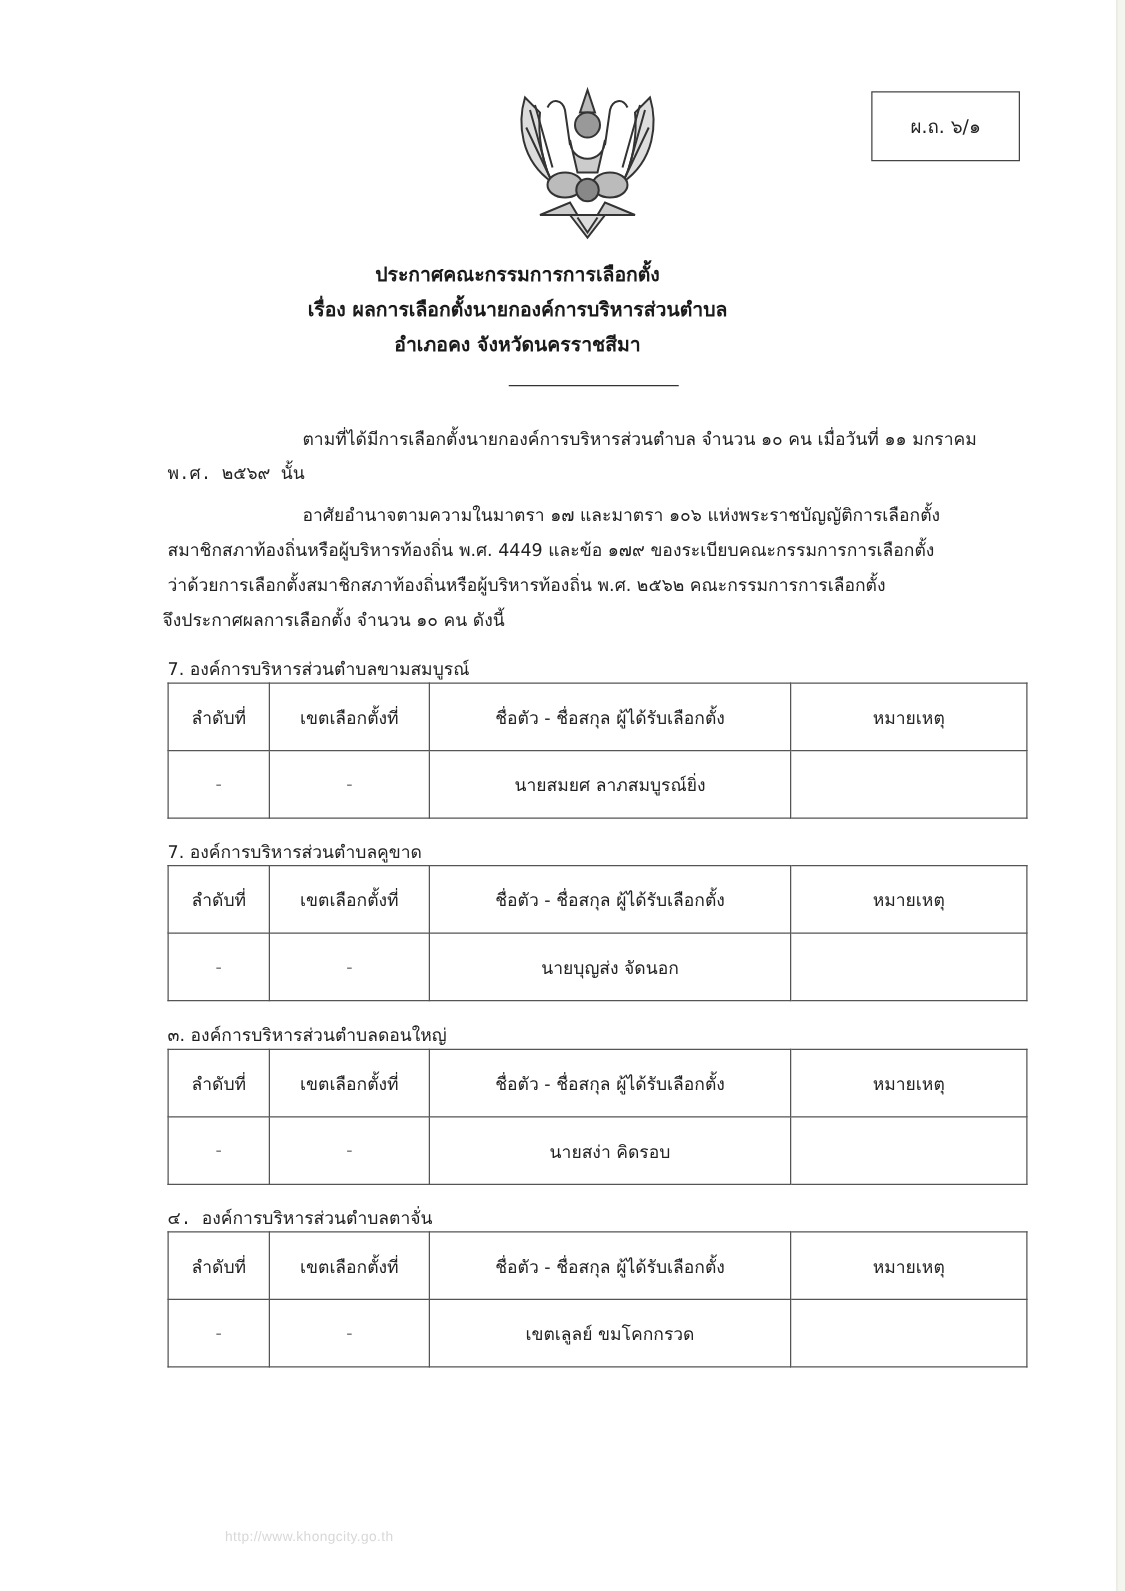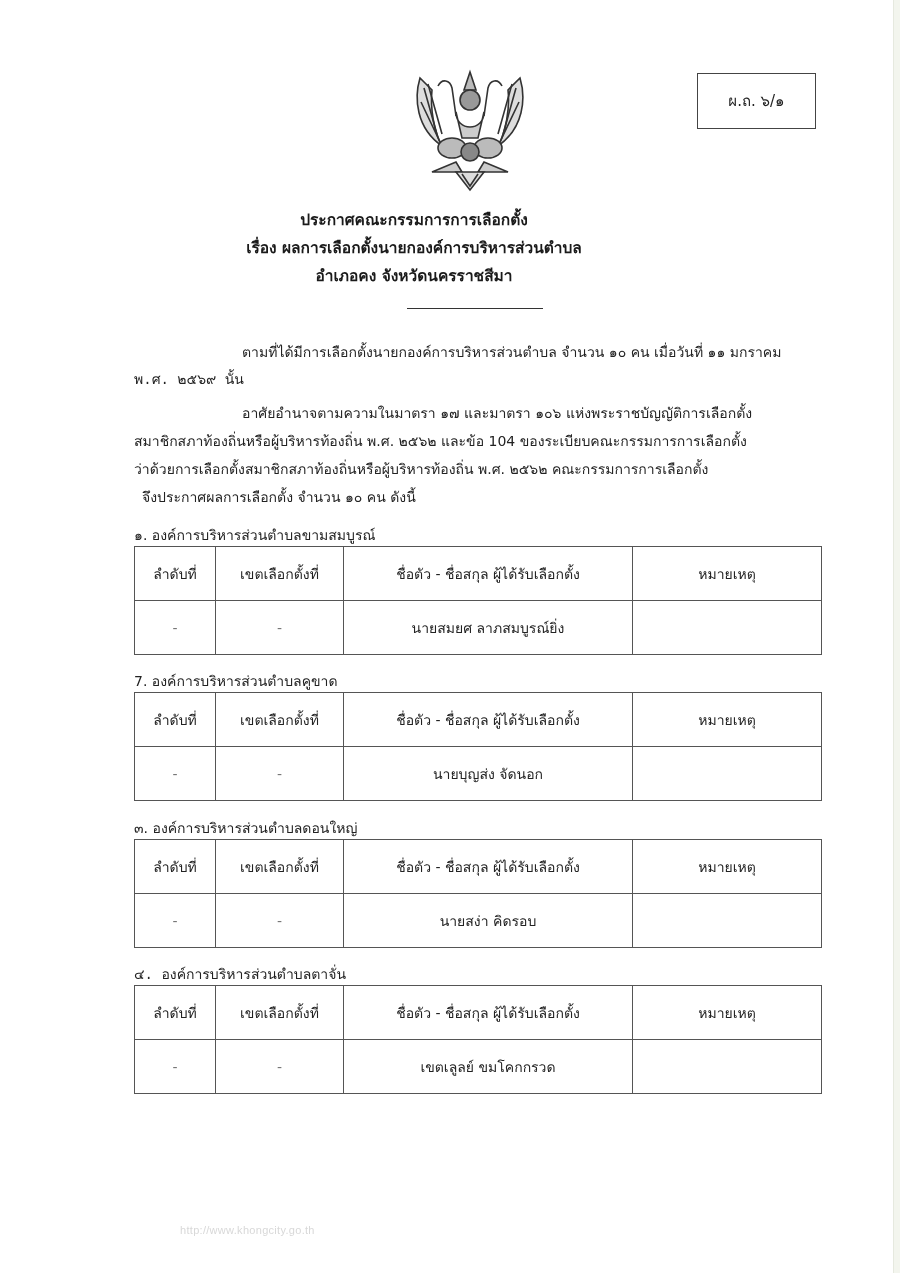--- a/index.html
+++ b/index.html
@@ -92,25 +92,25 @@
 
 <div class="heading" style="top:206px;">ประกาศคณะกรรมการการเลือกตั้ง</div>
 <div class="heading" style="top:234px;">เรื่อง ผลการเลือกตั้งนายกองค์การบริหารส่วนตำบล</div>
 <div class="heading" style="top:262px;">อำเภอคง จังหวัดนครราชสีมา</div>
 <div class="heading-rule"></div>
 
 <div class="para" style="left:242px; top:338px;">ตามที่ได้มีการเลือกตั้งนายกองค์การบริหารส่วนตำบล จำนวน ๑๐ คน เมื่อวันที่ ๑๑ มกราคม</div>
 <div class="para" style="left:134px; top:366px;font-family:Liberation Mono, monospace;">พ.ศ. ๒๕๖๙ นั้น</div>
 
 <div class="para" style="left:242px; top:399px;">อาศัยอำนาจตามความในมาตรา ๑๗ และมาตรา ๑๐๖ แห่งพระราชบัญญัติการเลือกตั้ง</div>
-<div class="para" style="left:134px; top:427px;">สมาชิกสภาท้องถิ่นหรือผู้บริหารท้องถิ่น พ.ศ. ๒๕๖๒ และข้อ 104 ของระเบียบคณะกรรมการการเลือกตั้ง</div>
+<div class="para" style="left:134px; top:427px;">สมาชิกสภาท้องถิ่นหรือผู้บริหารท้องถิ่น พ.ศ. 4449 และข้อ ๑๗๙ ของระเบียบคณะกรรมการการเลือกตั้ง</div>
 <div class="para" style="left:134px; top:455px;">ว่าด้วยการเลือกตั้งสมาชิกสภาท้องถิ่นหรือผู้บริหารท้องถิ่น พ.ศ. ๒๕๖๒ คณะกรรมการการเลือกตั้ง</div>
-<div class="para" style="left:142px; top:483px;">จึงประกาศผลการเลือกตั้ง จำนวน ๑๐ คน ดังนี้</div>
-
-<div class="section-title" style="top:524px;">๑. องค์การบริหารส่วนตำบลขามสมบูรณ์</div>
+<div class="para" style="left:130px; top:483px;">จึงประกาศผลการเลือกตั้ง จำนวน ๑๐ คน ดังนี้</div>
+
+<div class="section-title" style="top:524px;">7. องค์การบริหารส่วนตำบลขามสมบูรณ์</div>
 <table class="result" style="top:546px;">
   <colgroup>
       <col style="width:81px">
       <col style="width:128px">
       <col style="width:289px">
       <col style="width:189px">
     </colgroup>
   <tbody>
       <tr class="hrow">
     <th>ลำดับที่</th>

